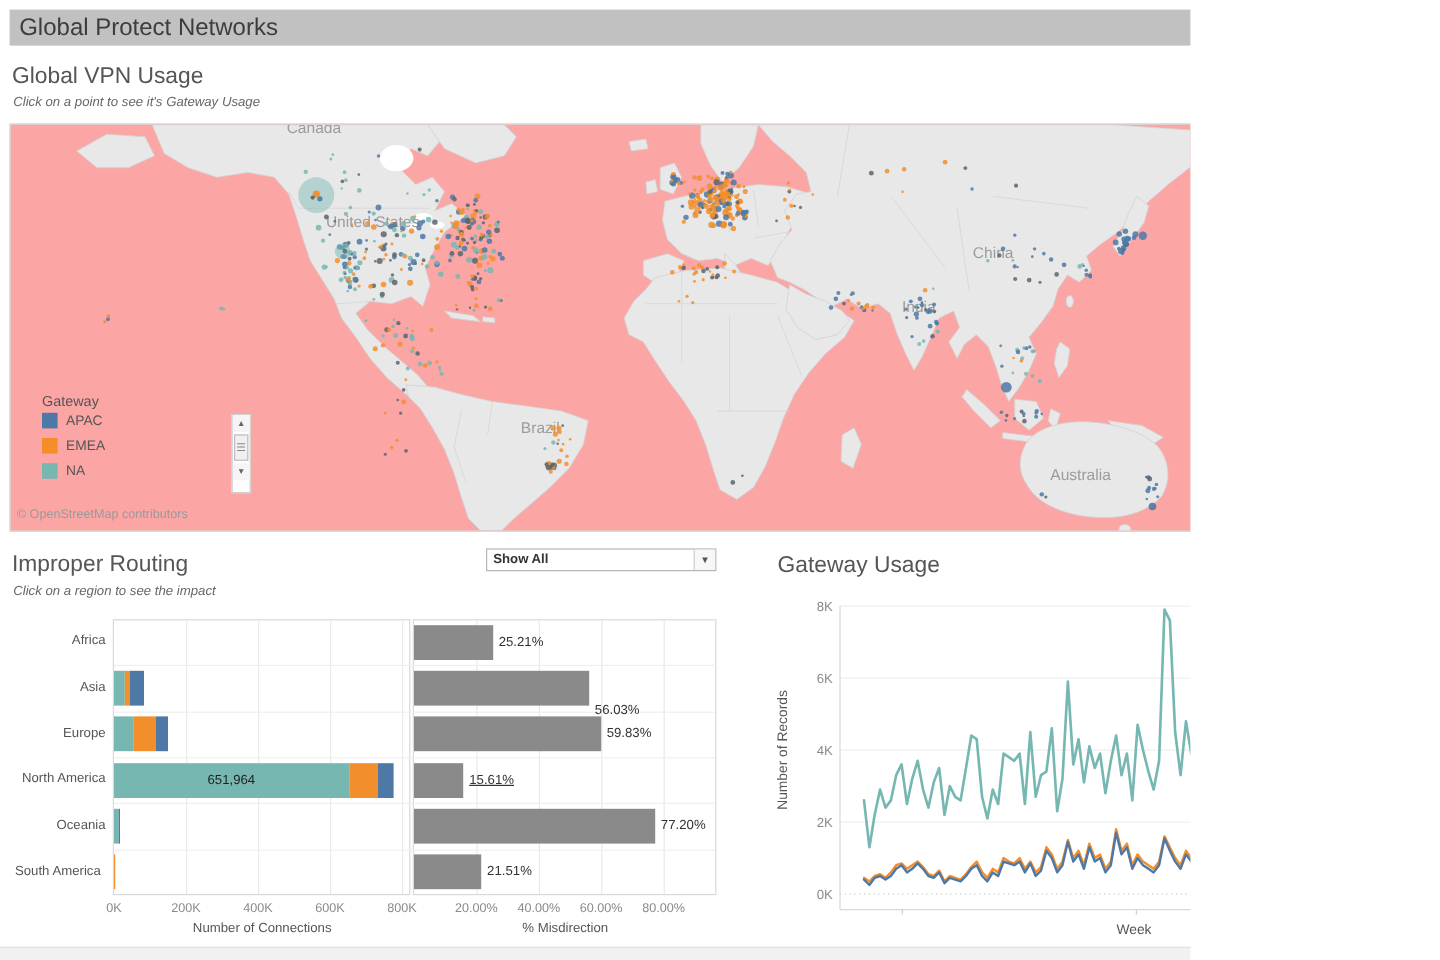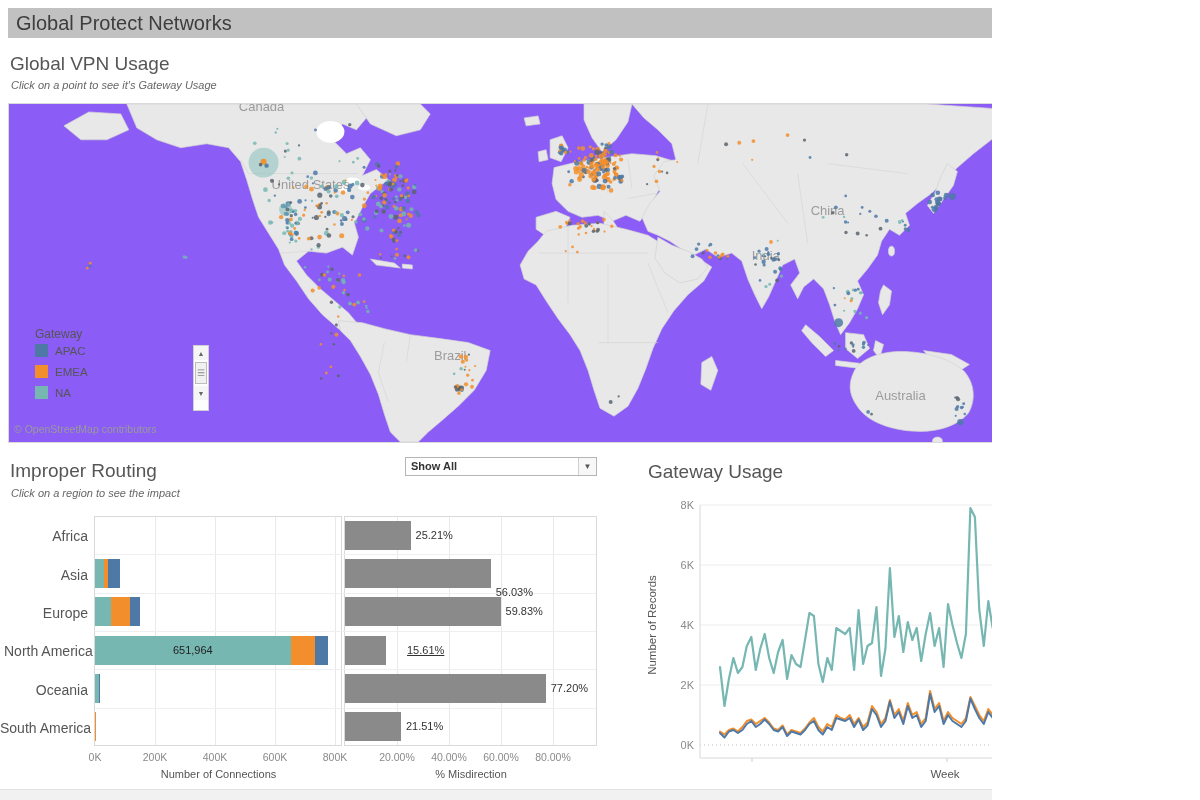--- a/index.html
+++ b/index.html
@@ -6,33 +6,33 @@
   #dashboard{position:relative;width:992px;height:800px;background:#fff;overflow:hidden;}
   .abs{position:absolute;}
   .title-bar{left:8px;top:8px;width:1176px;height:30px;background:#c1c1c1;color:#3d3d3d;
     font-size:20px;line-height:30px;padding-left:8px;}
   .sec-title{font-size:19px;color:#565656;white-space:nowrap;}
   .sec-sub{font-size:11px;font-style:italic;color:#666;white-space:nowrap;}
   .flt-label{font-size:12px;color:#555;}
   .dropdown{background:#fff;border:1px solid #b5b5b5;display:flex;align-items:stretch;box-sizing:border-box;height:19px;cursor:pointer;}
   .dd-value{flex:1;font-size:11px;color:#333;padding:2px 5px 0 5px;white-space:nowrap;overflow:hidden;}
   .dd-btn{width:17px;border-left:1px solid #cfcfcf;background:#f7f7f7;display:flex;align-items:center;justify-content:center;font-size:8px;color:#555;}
-  #map-panel{left:8px;top:103px;width:1184px;height:340px;border:1px solid #d9d9d9;box-sizing:border-box;background:#8b5cf6;}
+  #map-panel{left:8px;top:103px;width:1184px;height:340px;border:1px solid #d9d9d9;box-sizing:border-box;background:#fca5a5;}
   #map-svg{width:100%;height:100%;display:block;}
   .map-label{font-size:13px;fill:#9c9c9c;}
   .legend-title{font-size:12px;color:#555;}
   .legend-label{font-size:11.5px;color:#555;}
   .legend-swatch{width:13px;height:13px;}
   .attribution{font-size:10.5px;color:#9a9a9a;}
   .scrollbar{width:16px;background:#fdfdfd;border:1px solid #d0d0d0;box-sizing:border-box;}
   .scroll-btn{height:14px;display:flex;align-items:center;justify-content:center;font-size:7px;color:#666;background:#f5f5f5;}
   .scroll-thumb{height:20px;margin:2px 1px;border:1px solid #bdbdbd;background:#f0f0f0;display:flex;align-items:center;justify-content:center;font-size:9px;color:#888;line-height:9px;}
   .axis-tick{position:absolute;font-size:10.5px;color:#8a8a8a;text-align:center;width:56px;white-space:nowrap;}
   .axis-title{position:absolute;font-size:11px;color:#555;text-align:center;}
-  .row-label{position:absolute;font-size:14px;color:#555;text-align:right;white-space:nowrap;}
+  .row-label{position:absolute;font-size:11px;color:#555;text-align:right;white-space:nowrap;}
   .bar-seg{position:absolute;}
   .bar-count-label{position:absolute;font-size:11px;color:#222;text-align:center;}
   .pct-label{position:absolute;font-size:11px;color:#333;white-space:nowrap;}
   .gridline-v{position:absolute;width:1px;background:#e9e9e9;}
   .rowline{position:absolute;height:1px;background:#efefef;}
   .plot-border{position:absolute;border:1px solid #d9d9d9;box-sizing:border-box;}
   #usage-svg{position:absolute;left:640px;top:488px;}
   #usage-svg text{font-family:"Liberation Sans",sans-serif;}
   .ytick{font-size:11px;fill:#8a8a8a;}
   .axlab{font-size:11.5px;fill:#555;}
@@ -861,21 +861,21 @@
       <div class="bar-seg" style="left: 110.6px; top: 597.333px; width: 19.2px; height: 29px; background: rgb(242, 142, 43);"></div>
       <div class="bar-seg" style="left: 129.8px; top: 597.333px; width: 9.9px; height: 29px; background: rgb(78, 121, 167);"></div>
       <div class="bar-seg" style="left: 345px; top: 597.333px; width: 155.558px; height: 29px; background: rgb(138, 138, 138);"></div>
       <div class="pct-label" style="left: 505.558px; top: 597.333px; line-height: 29px;">59.83%</div>
       <div class="row-label" style="left: 4px; top: 643.167px; width: 84px;">North America</div>
       <div class="bar-seg" style="left: 95px; top: 635.667px; width: 195.589px; height: 29px; background: rgb(118, 183, 178);"></div>
       <div class="bar-count-label" style="left: 95px; top: 635.667px; width: 195.589px; line-height: 29px;">651,964</div>
       <div class="bar-seg" style="left: 290.589px; top: 635.667px; width: 24.9px; height: 29px; background: rgb(242, 142, 43);"></div>
       <div class="bar-seg" style="left: 315.489px; top: 635.667px; width: 12.6px; height: 29px; background: rgb(78, 121, 167);"></div>
       <div class="bar-seg" style="left: 345px; top: 635.667px; width: 40.586px; height: 29px; background: rgb(138, 138, 138);"></div>
-      <div class="pct-label" style="left: 407px; top: 635.667px; line-height: 29px; text-decoration: underline;">15.61%</div>
+      <div class="pct-label" style="left: 391px; top: 635.667px; line-height: 29px; text-decoration: underline;">15.61%</div>
       <div class="row-label" style="left: 4px; top: 681.5px; width: 84px;">Oceania</div>
       <div class="bar-seg" style="left: 95px; top: 674px; width: 3.6px; height: 29px; background: rgb(118, 183, 178);"></div>
       <div class="bar-seg" style="left: 98.84px; top: 674px; width: 0.96px; height: 29px; background: rgb(78, 121, 167);"></div>
       <div class="bar-seg" style="left: 345px; top: 674px; width: 200.72px; height: 29px; background: rgb(138, 138, 138);"></div>
       <div class="pct-label" style="left: 550.72px; top: 674px; line-height: 29px;">77.20%</div>
       <div class="row-label" style="left: 0; top: 719.833px; width: 84px;">South America</div>
       <div class="bar-seg" style="left: 95.27px; top: 712.333px; width: 0.72px; height: 29px; background: rgb(242, 142, 43);"></div>
       <div class="bar-seg" style="left: 345px; top: 712.333px; width: 55.926px; height: 29px; background: rgb(138, 138, 138);"></div>
       <div class="pct-label" style="left: 405.926px; top: 712.333px; line-height: 29px;">21.51%</div>
       <div class="axis-title" style="left: 95px; top: 768px; width: 247px;">Number of Connections</div>

